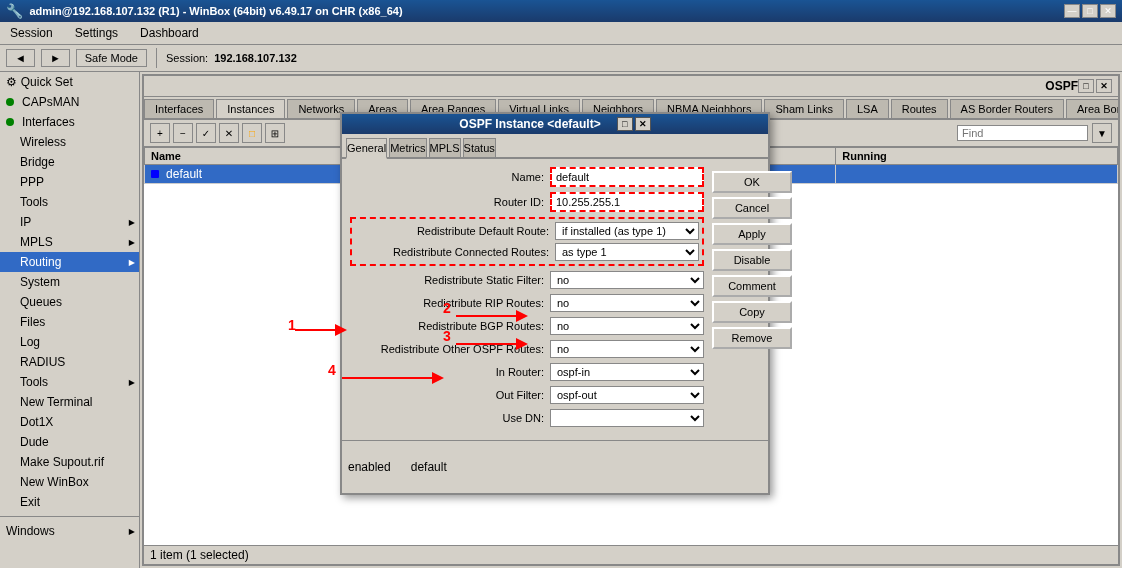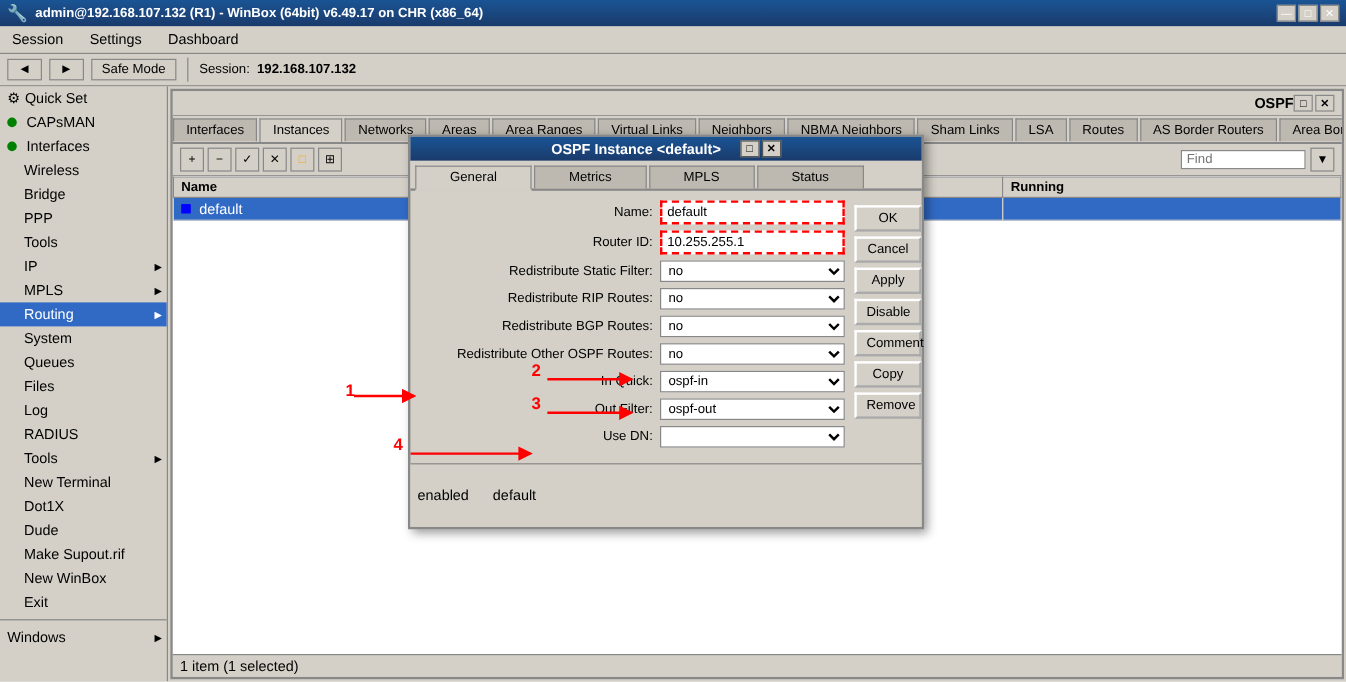--- a/index.html
+++ b/index.html
@@ -43,21 +43,21 @@
     
     .tabs-bar { background: #d4d0c8; display: flex; border-bottom: 2px solid #888; padding-top: 2px; overflow-x: auto; }
     .tab { padding: 3px 10px; border: 1px solid #888; border-bottom: none; background: #bdb9b0; cursor: pointer; font-size: 11px; margin-right: 2px; white-space: nowrap; }
     .tab.active { background: #d4d0c8; border-bottom: 2px solid #d4d0c8; margin-bottom: -2px; z-index: 1; }
 
     
     .table-area { flex: 1; background: white; overflow: auto; }
     .table-toolbar { background: #d4d0c8; padding: 3px 6px; display: flex; align-items: center; gap: 3px; border-bottom: 1px solid #888; }
     .table-btn { width: 20px; height: 20px; background: #d4d0c8; border: 1px solid #888; cursor: pointer; display: flex; align-items: center; justify-content: center; font-size: 10px; }
     .table-search { display: flex; align-items: center; gap: 4px; margin-left: auto; }
-    .table-search-input { border: 1px solid #888; padding: 1px 4px; font-size: 11px; width: 104px; background: white; }
+    .table-search-input { border: 1px solid #888; padding: 1px 4px; font-size: 11px; width: 131px; background: white; }
 
     
     .instance-table { width: 100%; border-collapse: collapse; }
     .instance-table th { background: #d4d0c8; border: 1px solid #888; padding: 2px 6px; text-align: left; font-size: 11px; }
     .instance-table td { border: 1px solid #ccc; padding: 2px 6px; font-size: 11px; }
     .instance-table tr.selected td { background: #316ac5; color: white; }
 
     
     .status-bar { background: #d4d0c8; padding: 2px 6px; border-top: 1px solid #888; font-size: 11px; }
 
@@ -65,33 +65,33 @@
     .console-area { height: 100px; background: black; color: #00ff00; font-family: monospace; font-size: 11px; padding: 4px; overflow: auto; border-top: 2px solid #888; }
 
     
     .dialog-overlay { position: absolute; top: 40px; left: 200px; z-index: 100; }
     .dialog { background: #d4d0c8; border: 2px solid #888; box-shadow: 3px 3px 8px rgba(0,0,0,0.4); width: 430px; }
     .dialog-title { background: linear-gradient(to bottom, #1a5494, #1a3a6b); color: white; padding: 3px 8px; display: flex; justify-content: center; align-items: center; font-size: 11px; font-weight: bold; gap: 16px; }
     .dialog-title-controls { display: flex; gap: 2px; }
     .dialog-ctrl-btn { width: 16px; height: 14px; background: #d4d0c8; border: 1px solid #555; font-size: 9px; display: flex; align-items: center; justify-content: center; cursor: pointer; color: black; }
 
     .dialog-tabs { display: flex; background: #d4d0c8; padding: 4px 4px 0; border-bottom: 2px solid #888; }
-    .dialog-tab { padding: 3px 28px; border: 1px solid #888; border-bottom: none; background: #bdb9b0; cursor: pointer; font-size: 11px; margin-right: 2px; }
+    .dialog-tab { padding: 3px 0; border: 1px solid #888; border-bottom: none; background: #bdb9b0; cursor: pointer; font-size: 11px; margin-right: 2px; }
     .dialog-tab.active { background: #d4d0c8; border-bottom: 2px solid #d4d0c8; margin-bottom: -2px; z-index: 1; }
 
     .dialog-body { padding: 8px; display: flex; gap: 8px; }
     .dialog-form { flex: 1; }
     .form-row { display: flex; align-items: center; margin-bottom: 5px; }
     .form-label { width: 200px; text-align: right; padding-right: 6px; font-size: 11px; flex-shrink: 0; }
     .form-input { border: 1px solid #888; padding: 2px 4px; font-size: 11px; background: white; flex: 1; }
     .form-select-wrapper { display: flex; align-items: center; flex: 1; }
     .form-select-wrapper select { flex: 1; border: 1px solid #888; padding: 1px 2px; font-size: 11px; background: white; }
 
     .dialog-buttons { display: flex; flex-direction: column; gap: 4px; padding: 4px 0; }
-    .dialog-btn { width: 56px; padding: 3px 8px; background: #d4d0c8; border: 2px outset #fff; cursor: pointer; font-size: 11px; text-align: center; }
+    .dialog-btn { width: 80px; padding: 3px 8px; background: #d4d0c8; border: 2px outset #fff; cursor: pointer; font-size: 11px; text-align: center; }
 
     .dialog-status { background: #d4d0c8; padding: 19px 6px; border-top: 1px solid #888; display: flex; gap: 20px; font-size: 11px; }
 
     
     .num-label { position: absolute; color: red; font-size: 14px; font-weight: bold; z-index: 200; pointer-events: none; }
 
     .green-dot { width: 8px; height: 8px; background: green; border-radius: 50%; display: inline-block; margin-right: 4px; }
   </style>
 </head>
 <body>
@@ -317,20 +317,39 @@
               <div class="form-row">
                 <span class="form-label">Name:</span>
                 <input class="form-input" style="border: 2px dashed red;" value="default">
               </div>
 
               <div class="form-row">
                 <span class="form-label">Router ID:</span>
                 <input class="form-input" style="border: 2px dashed red;" value="10.255.255.1">
               </div>
 
+              <div style="border: 2px dashed red; padding: 3px; margin-bottom: 5px;">
+                <div class="form-row" style="margin-bottom:3px;">
+                  <span class="form-label">Redistribute Default Route:</span>
+                  <div class="form-select-wrapper">
+                    <select>
+                      <option value="if installed (as type 1)">if installed (as type 1)</option>
+                    </select>
+                  </div>
+                </div>
+
+                <div class="form-row" style="margin-bottom:0;">
+                  <span class="form-label">Redistribute Connected Routes:</span>
+                  <div class="form-select-wrapper">
+                    <select>
+                      <option value="as type 1">as type 1</option>
+                    </select>
+                  </div>
+                </div>
+              </div>
 
               <div class="form-row">
                 <span class="form-label">Redistribute Static Filter:</span>
                 <div class="form-select-wrapper">
                   <select>
                     <option value="no">no</option>
                   </select>
                 </div>
               </div>
 
@@ -355,21 +374,21 @@
               <div class="form-row">
                 <span class="form-label">Redistribute Other OSPF Routes:</span>
                 <div class="form-select-wrapper">
                   <select>
                     <option value="no">no</option>
                   </select>
                 </div>
               </div>
 
               <div class="form-row">
-                <span class="form-label">In Quick:</span>
+                <span class="form-label">In Router:</span>
                 <div class="form-select-wrapper">
                   <select>
                     <option value="ospf-in">ospf-in</option>
                   </select>
                 </div>
               </div>
 
               <div class="form-row">
                 <span class="form-label">Out Filter:</span>
                 <div class="form-select-wrapper">

